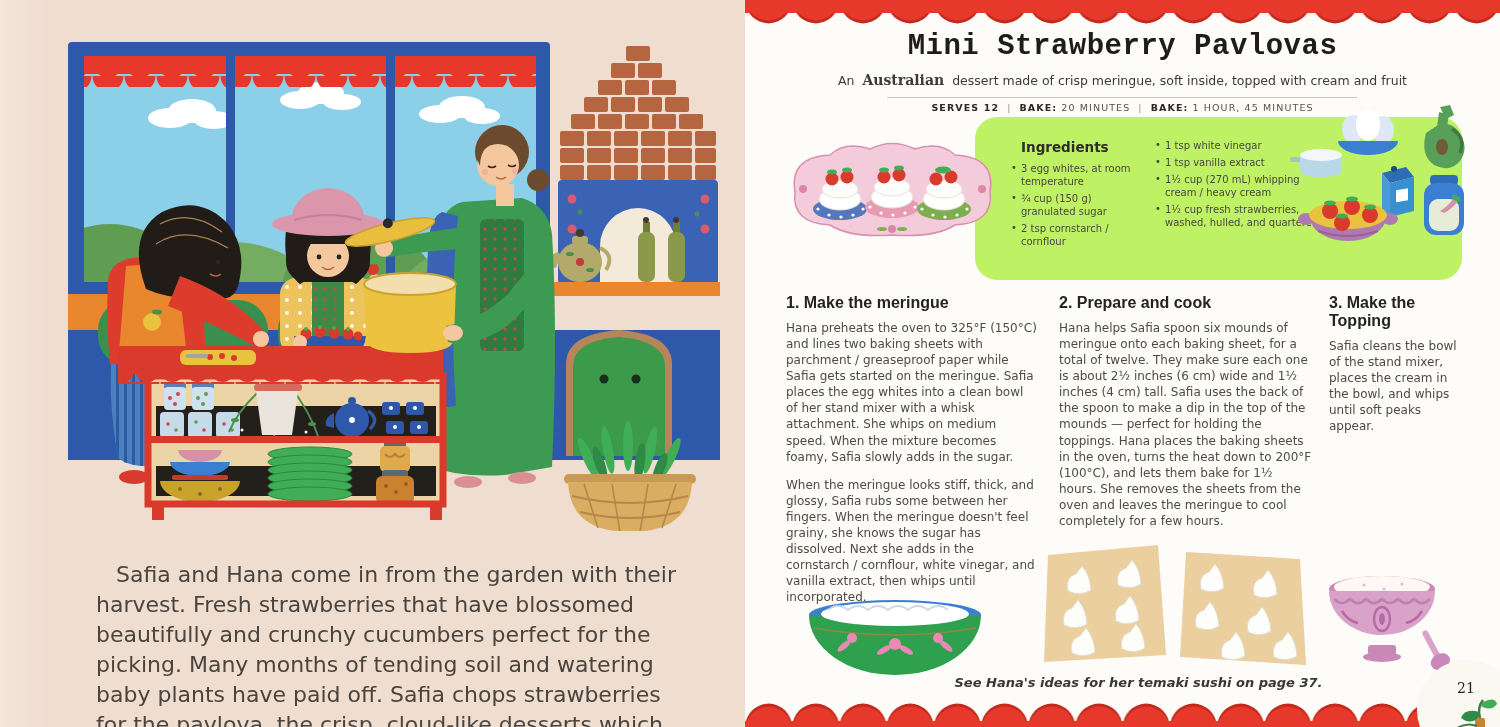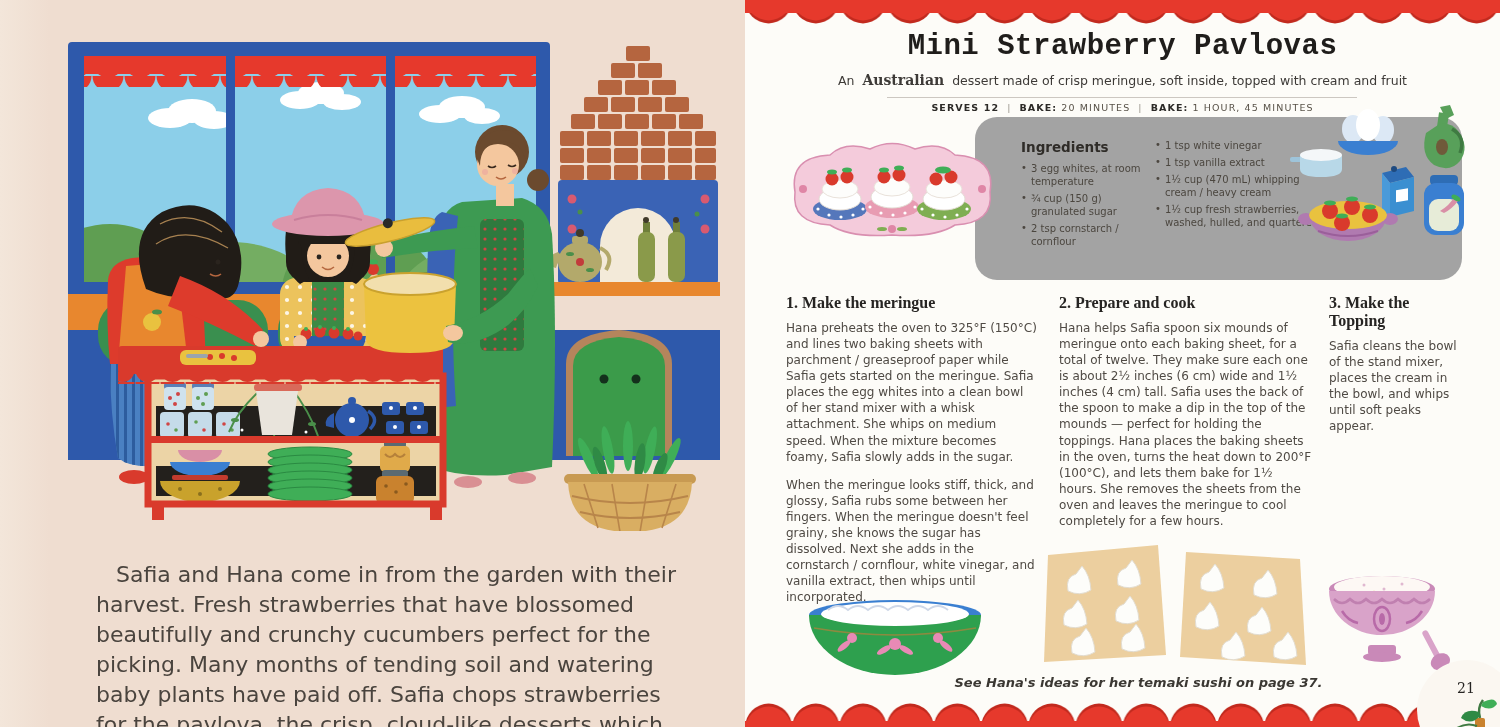--- a/index.html
+++ b/index.html
@@ -26,34 +26,34 @@
          font-size:12.5px;color:#3d3a37;}
   .r-sub span{margin:0 2px;}
   .r-sub .origin{font-family:"DejaVu Serif",serif;font-weight:bold;font-size:14px;}
   .r-divider{position:absolute;top:97px;left:142px;width:470px;border-top:1px solid #ccc7c1;}
   .r-meta{position:absolute;top:102px;left:0;width:100%;text-align:center;
           font-size:9.5px;letter-spacing:1.1px;color:#585248;}
   .r-meta b{color:#2c2a27;}
   .r-meta .sep{margin:0 8px;color:#9a948c;}
 
   .ing-box{position:absolute;left:230px;top:117px;width:487px;height:163px;
-           background:#a3a3a3;border-radius:22px;z-index:1;}
+           background:#bef264;border-radius:22px;z-index:1;}
   .ing-head{position:absolute;left:46px;top:22px;font-size:13.5px;font-weight:bold;color:#2f2c28;}
   .ing-col{position:absolute;margin:0;padding:0;list-style:none;
            font-size:10px;line-height:1.3;color:#4b463f;}
-  .ing-col.c1{left:46px;top:45px;width:120px;}
+  .ing-col.c1{left:36px;top:45px;width:120px;}
   .ing-col.c2{left:180px;top:22px;width:178px;}
   .ing-col li{position:relative;padding-left:10px;margin-bottom:4px;}
   .ing-col li::before{content:"•";position:absolute;left:0;top:-1px;color:#4b463f;}
 
   .steps-col{position:absolute;top:294px;}
   .col-1{left:41px;width:252px;}
   .col-2{left:314px;width:253px;}
   .col-3{left:584px;width:140px;}
-  .step-head{margin:0 0 8px 0;font-family:Liberation Serif, serif;font-weight:bold;
+  .step-head{margin:0 0 8px 0;font-family:Liberation Sans, sans-serif;font-weight:bold;
              font-size:16px;color:#262422;}
   .step-p{margin:0 0 12px 0;font-size:12px;line-height:1.34;color:#4f4a44;}
 
   .footnote{position:absolute;top:675px;left:16px;width:100%;text-align:center;z-index:6;
             font-size:13px;font-weight:bold;font-style:italic;color:#3b3833;}
 
   .deco{position:absolute;z-index:2;}
   .platter{left:40px;top:137px;}
   .cluster{left:545px;top:103px;z-index:3;}
   .gbowl{left:55px;top:598px;}
@@ -461,21 +461,21 @@
     <div class="ing-box">
       <div class="ing-head">Ingredients</div>
       <ul class="ing-col c1">
         <li>3 egg whites, at room temperature</li>
         <li>¾ cup (150 g) granulated sugar</li>
         <li>2 tsp cornstarch / cornflour</li>
       </ul>
       <ul class="ing-col c2">
         <li>1 tsp white vinegar</li>
         <li>1 tsp vanilla extract</li>
-        <li>1½ cup (470 mL) whipping cream / heavy cream</li>
+        <li>1½ cup (270 mL) whipping cream / heavy cream</li>
         <li>1½ cup fresh strawberries, washed, hulled, and quartered</li>
       </ul>
     </div>
 
     <svg class="deco platter" viewBox="0 0 215 105" width="215" height="105">
       <path d="M10,55 Q4,20 45,18 Q60,4 85,12 Q107,1 130,12 Q155,4 170,18 Q211,20 205,55 Q209,86 170,88 Q150,101 107,98 Q65,101 45,88 Q6,86 10,55 Z" fill="#f4cbdb" stroke="#d98fb0" stroke-width="1.5"></path>
       <circle cx="18" cy="52" r="4" fill="#df86a6"></circle>
         <circle cx="197" cy="52" r="4" fill="#df86a6"></circle>
         <circle cx="107" cy="92" r="4" fill="#df86a6"></circle>
       <ellipse cx="97" cy="92" rx="5" ry="2" fill="#7fae52"></ellipse>

